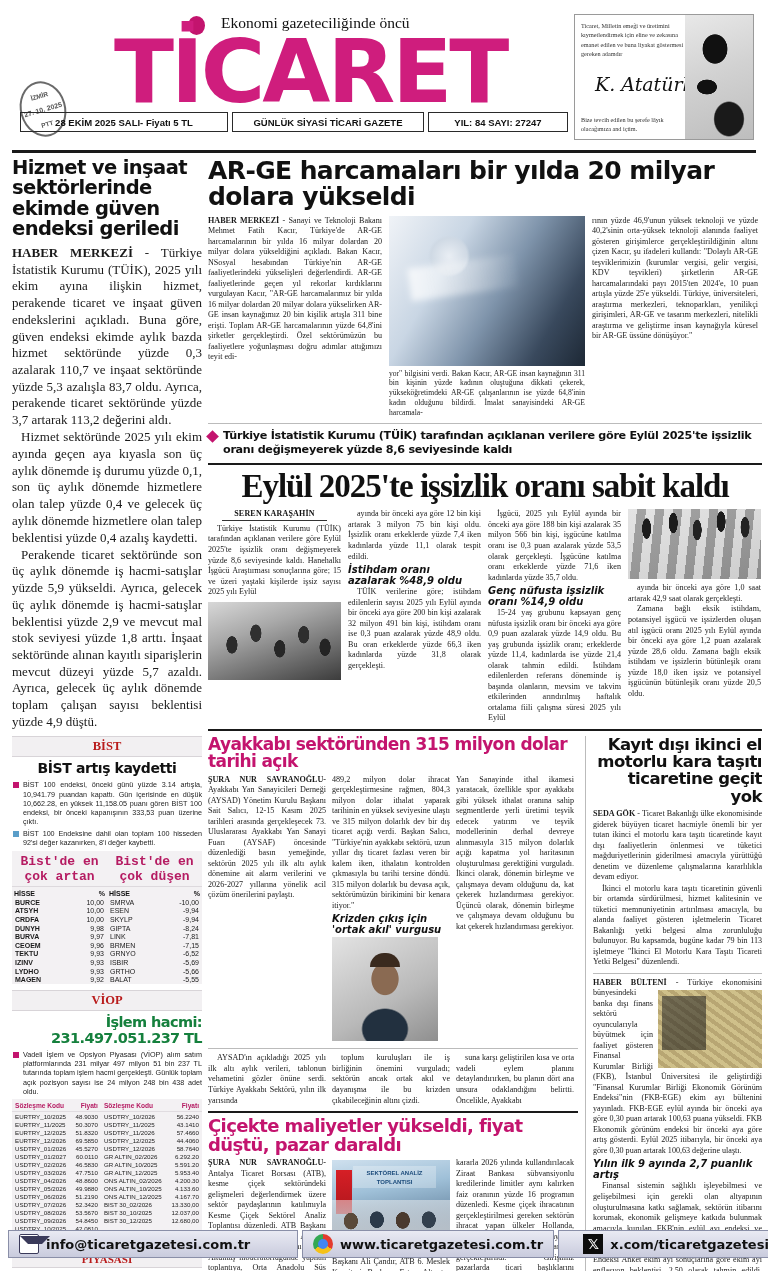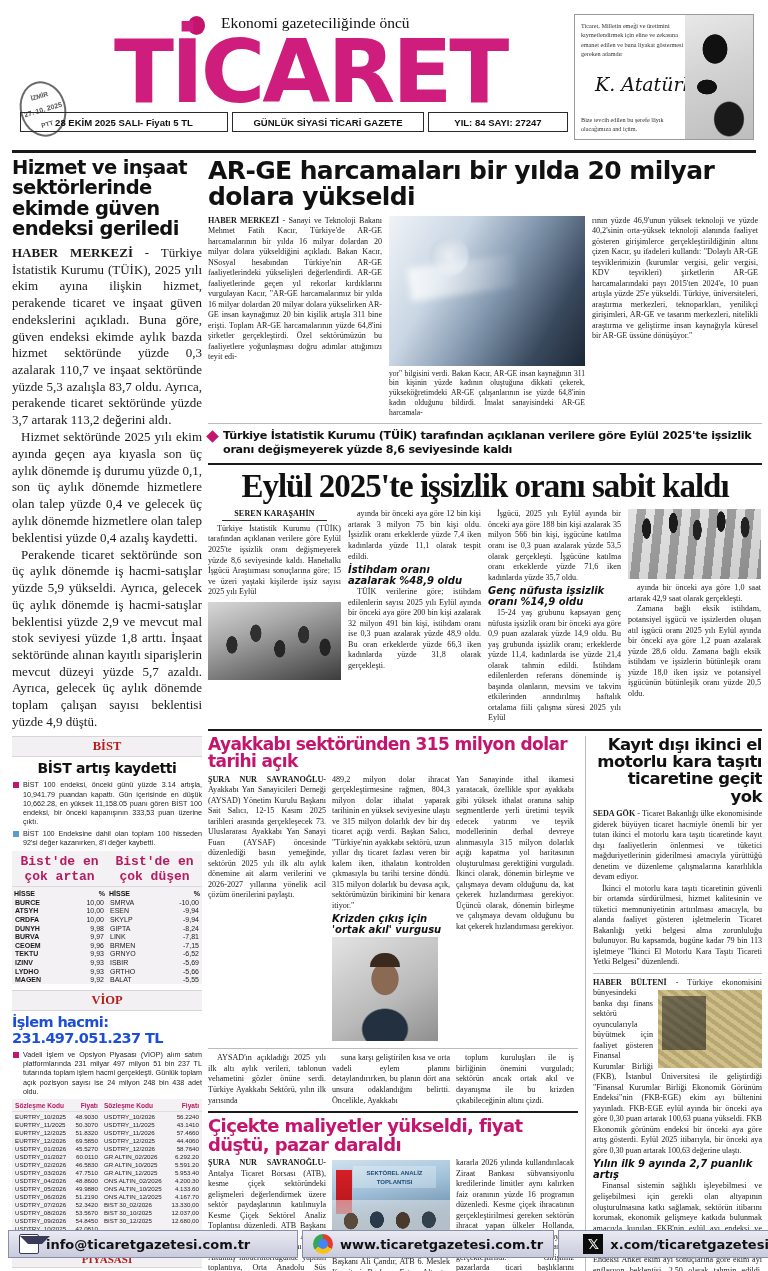--- a/index.html
+++ b/index.html
@@ -152,22 +152,22 @@
   }
   .bist-table td.num { text-align: right; }
   .bist-table thead.cols th {
     color: #111; font-family: "Liberation Sans", sans-serif; font-size: 7px;
     border-bottom: none; padding-bottom: 1px;
   }
   .bist-table thead.cols th.r { text-align: right; }
   .bist-table thead.cols th.l { text-align: left; }
 
   .viop-vol {
-    text-align: left; font-family: "DejaVu Sans", sans-serif;
-    font-weight: bold; font-size: 14.5px; color: #1d4ed8;
+    text-align: right; font-family: "DejaVu Sans", sans-serif;
+    font-weight: bold; font-size: 14.5px; color: #15803d;
     margin: 2px 0 4px 0; letter-spacing: -0.6px;
   }
   .viop-table { width: 100%; border-collapse: collapse; background: #f3f1f3; }
   .viop-table th {
     font-family: "Liberation Sans", sans-serif; font-weight: bold;
     font-size: 6.6px; color: #b51b62; padding: 3px 3px 2px 3px;
     border-bottom: 1px solid #e0dce0; text-align: left;
   }
   .viop-table th.r { text-align: right; }
   .viop-table td {
@@ -773,22 +773,22 @@
             <div class="c">
               <div class="body-text">489,2 milyon dolar ihracat gerçekleştirmesine rağmen, 804,3 milyon dolar ithalat yaparak tarihinin en yüksek seviyesine ulaştı ve 315 milyon dolarlık dev bir dış ticaret açığı verdi. Başkan Salıcı, "Türkiye'nin ayakkabı sektörü, uzun yıllar dış ticaret fazlası veren bir kalem iken, ithalatın kontrolden çıkmasıyla bu tarihi tersine döndü. 315 milyon dolarlık bu devasa açık, sektörümüzün birikimini bir kenara itiyor."</div>
               <div class="subhead-it">Krizden çıkış için 'ortak akıl' vurgusu</div>
               <div class="portrait"></div>
             </div>
             <div class="c body-text">Yan Sanayinde ithal ikamesi yaratacak, özellikle spor ayakkabı gibi yüksek ithalat oranına sahip segmentlerde yerli üretimi teşvik edecek yatırım ve teşvik modellerinin derhal devreye alınmasıyla 315 milyon dolarlık açığı kapatma yol haritasının oluşturulması gerektiğini vurguladı. İkinci olarak, dönemin birleşme ve çalışmaya devam olduğunu da, kat çekerek hızlandırması gerekiyor. Üçüncü olarak, dönemin birleşme ve çalışmaya devam olduğunu bu kat çekerek hızlandırması gerekiyor.</div>
           </div>
           <div class="rule-thin"></div>
           <div class="b3">
             <div class="c body-text indent">AYSAD'ın açıkladığı 2025 yılı ilk altı aylık verileri, tablonun vehametini gözler önüne serdi. Türkiye Ayakkabı Sektörü, yılın ilk yarısında</div>
+            <div class="c body-text indent">toplum kuruluşları ile iş birliğinin önemini vurguladı; sektörün ancak ortak akıl ve dayanışma ile bu krizden çıkabileceğinin altını çizdi.</div>
             <div class="c body-text indent">suna karşı geliştirilen kısa ve orta vadeli eylem planını detaylandırırken, bu planın dört ana unsura odaklandığını belirtti. Öncelikle, Ayakkabı</div>
-            <div class="c body-text indent">toplum kuruluşları ile iş birliğinin önemini vurguladı; sektörün ancak ortak akıl ve dayanışma ile bu krizden çıkabileceğinin altını çizdi.</div>
           </div>
           <div class="rule-dark"></div>
 
           <div class="b-head-pink" style="font-size:18px">Çiçekte maliyetler yükseldi, fiyat düştü, pazar daraldı</div>
           <div class="b3">
             <div class="c body-text">
               <span class="byline">ŞURA NUR SAVRANOĞLU-</span>
               <span>Antalya Ticaret Borsası (ATB), kesme çiçek sektöründeki gelişmeleri değerlendirmek üzere sektör paydaşlarının katılımıyla Kesme Çiçek Sektörel Analiz Toplantısı düzenledi. ATB Başkanı Ali Çandır başkanlığında, ATB 6. Meslek Komitesi Başkanı Ertan Altuntaş moderatörlüğünde yapılan toplantıya, Orta Anadolu Süs Bitkileri ve Mamulleri İhracatçıları Birliği Başkanı İsmail Yılmaz, ATB 6. Meslek Komitesi Üyeleri, sektör temsilcileri katıldı. Toplantıda, kesme çiçek sektöründe yaşanan sorunlar ve çözüm önerileri konuşuldu.</span>
             </div>
             <div class="c">

